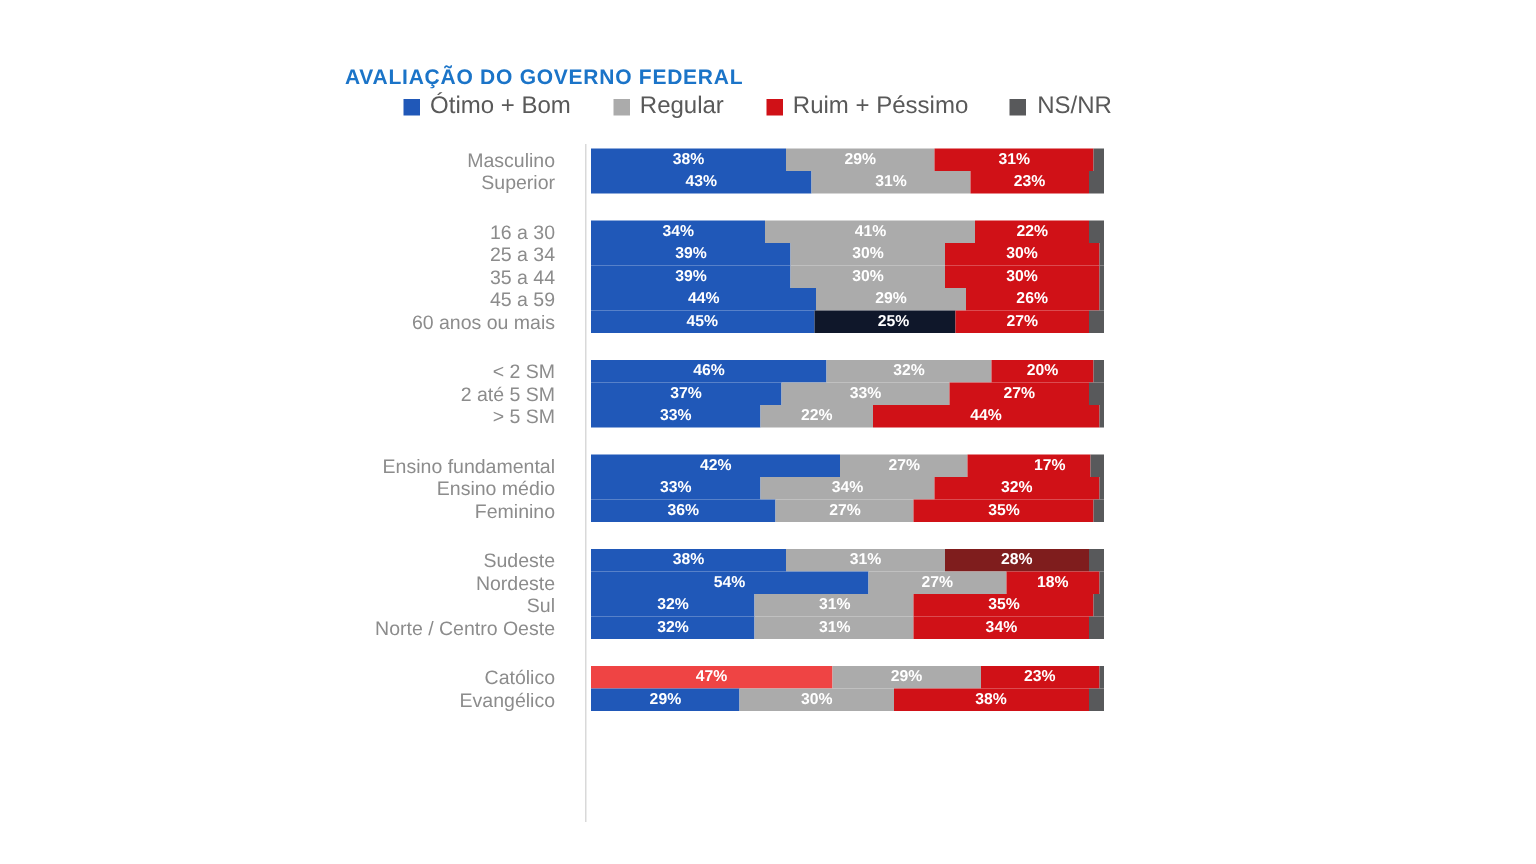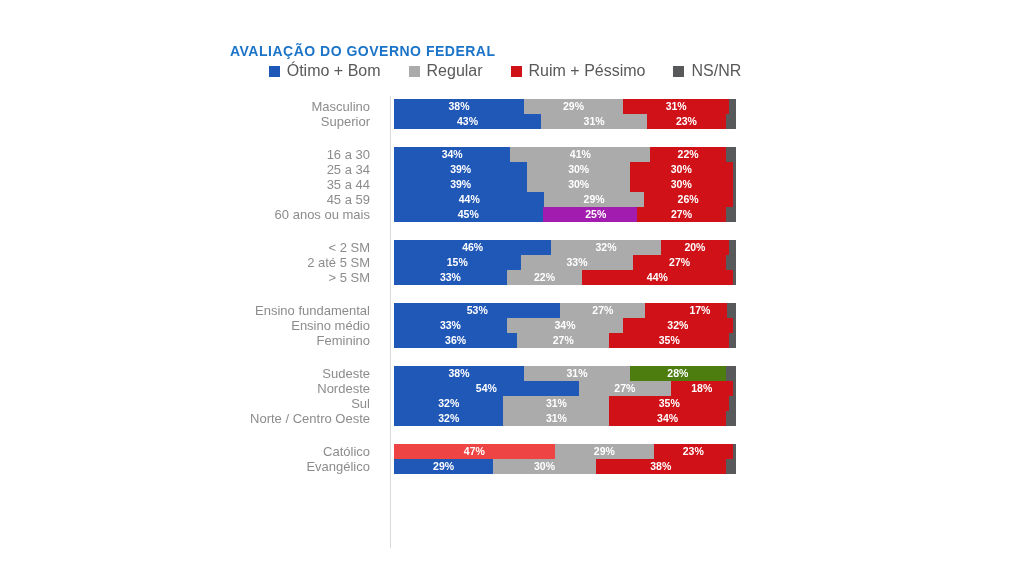--- a/index.html
+++ b/index.html
@@ -114,60 +114,60 @@
             <div class="seg" style="width: 44%; background: rgb(32, 88, 184);">44%</div>
             <div class="seg" style="width: 29%; background: rgb(171, 171, 171);">29%</div>
             <div class="seg" style="width: 26%; background: rgb(208, 17, 23);">26%</div>
             <div class="seg" style="width: 1%; background: rgb(88, 89, 91);"></div>
           </div>
         </div>
         <div class="row">
           <div class="row-label">60 anos ou mais</div>
           <div class="bar">
             <div class="seg" style="width: 45%; background: rgb(32, 88, 184);">45%</div>
-            <div class="seg" style="width: 25%; background: #a21caf; padding-left: 12px;">25%</div>
+            <div class="seg" style="width: 25%; background: #0f172a; padding-left: 12px;">25%</div>
             <div class="seg" style="width: 27%; background: rgb(208, 17, 23);">27%</div>
             <div class="seg" style="width: 3%; background: rgb(88, 89, 91);"></div>
           </div>
         </div>
       </div>
       <div class="group">
         <div class="row">
           <div class="row-label">&lt; 2 SM</div>
           <div class="bar">
             <div class="seg" style="width: 46%; background: rgb(32, 88, 184);">46%</div>
             <div class="seg" style="width: 32%; background: rgb(171, 171, 171);">32%</div>
             <div class="seg" style="width: 20%; background: rgb(208, 17, 23);">20%</div>
             <div class="seg" style="width: 2%; background: rgb(88, 89, 91);"></div>
           </div>
         </div>
         <div class="row">
           <div class="row-label">2 até 5 SM</div>
           <div class="bar">
-            <div class="seg" style="width: 37%; background: rgb(32, 88, 184);">15%</div>
+            <div class="seg" style="width: 37%; background: rgb(32, 88, 184);">37%</div>
             <div class="seg" style="width: 33%; background: rgb(171, 171, 171);">33%</div>
             <div class="seg" style="width: 27%; background: rgb(208, 17, 23);">27%</div>
             <div class="seg" style="width: 3%; background: rgb(88, 89, 91);"></div>
           </div>
         </div>
         <div class="row">
           <div class="row-label">&gt; 5 SM</div>
           <div class="bar">
             <div class="seg" style="width: 33%; background: rgb(32, 88, 184);">33%</div>
             <div class="seg" style="width: 22%; background: rgb(171, 171, 171);">22%</div>
             <div class="seg" style="width: 44%; background: rgb(208, 17, 23);">44%</div>
             <div class="seg" style="width: 1%; background: rgb(88, 89, 91);"></div>
           </div>
         </div>
       </div>
       <div class="group">
         <div class="row">
           <div class="row-label">Ensino fundamental</div>
           <div class="bar">
-            <div class="seg" style="width: 53%; background: rgb(32, 88, 184);">53%</div>
+            <div class="seg" style="width: 53%; background: rgb(32, 88, 184);">42%</div>
             <div class="seg" style="width: 27%; background: rgb(171, 171, 171);">27%</div>
             <div class="seg" style="width: 17%; background: rgb(208, 17, 23); padding-left: 28px;">17%</div>
             <div class="seg" style="width: 3%; background: rgb(88, 89, 91);"></div>
           </div>
         </div>
         <div class="row">
           <div class="row-label">Ensino médio</div>
           <div class="bar">
             <div class="seg" style="width: 33%; background: rgb(32, 88, 184);">33%</div>
             <div class="seg" style="width: 34%; background: rgb(171, 171, 171);">34%</div>
@@ -184,21 +184,21 @@
             <div class="seg" style="width: 2%; background: rgb(88, 89, 91);"></div>
           </div>
         </div>
       </div>
       <div class="group">
         <div class="row">
           <div class="row-label">Sudeste</div>
           <div class="bar">
             <div class="seg" style="width: 38%; background: rgb(32, 88, 184);">38%</div>
             <div class="seg" style="width: 31%; background: rgb(171, 171, 171);">31%</div>
-            <div class="seg" style="width: 28%; background: #4d7c0f; text-align: center;">28%</div>
+            <div class="seg" style="width: 28%; background: #7f1d1d; text-align: center;">28%</div>
             <div class="seg" style="width: 3%; background: rgb(88, 89, 91);"></div>
           </div>
         </div>
         <div class="row">
           <div class="row-label">Nordeste</div>
           <div class="bar">
             <div class="seg" style="width: 54%; background: rgb(32, 88, 184);">54%</div>
             <div class="seg" style="width: 27%; background: rgb(171, 171, 171);">27%</div>
             <div class="seg" style="width: 18%; background: rgb(208, 17, 23);">18%</div>
             <div class="seg" style="width: 1%; background: rgb(88, 89, 91);"></div>

